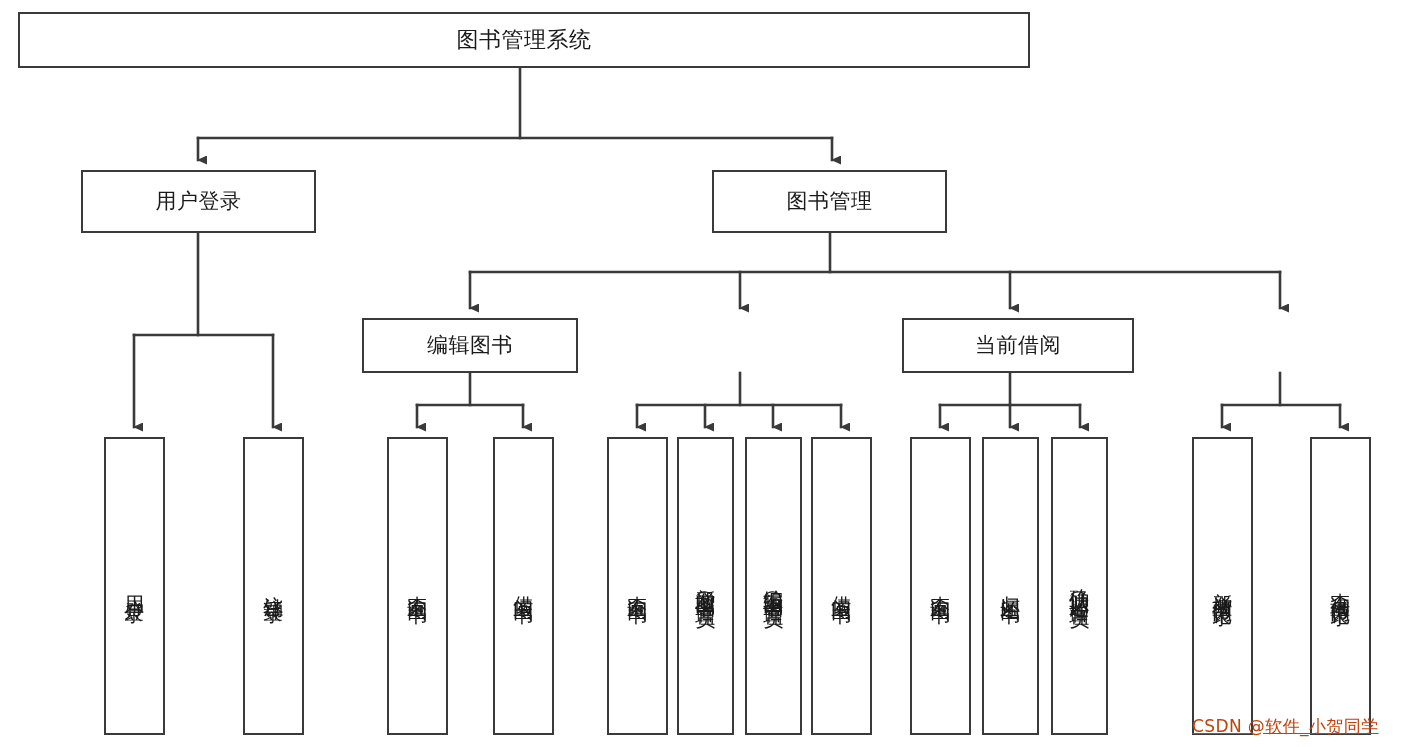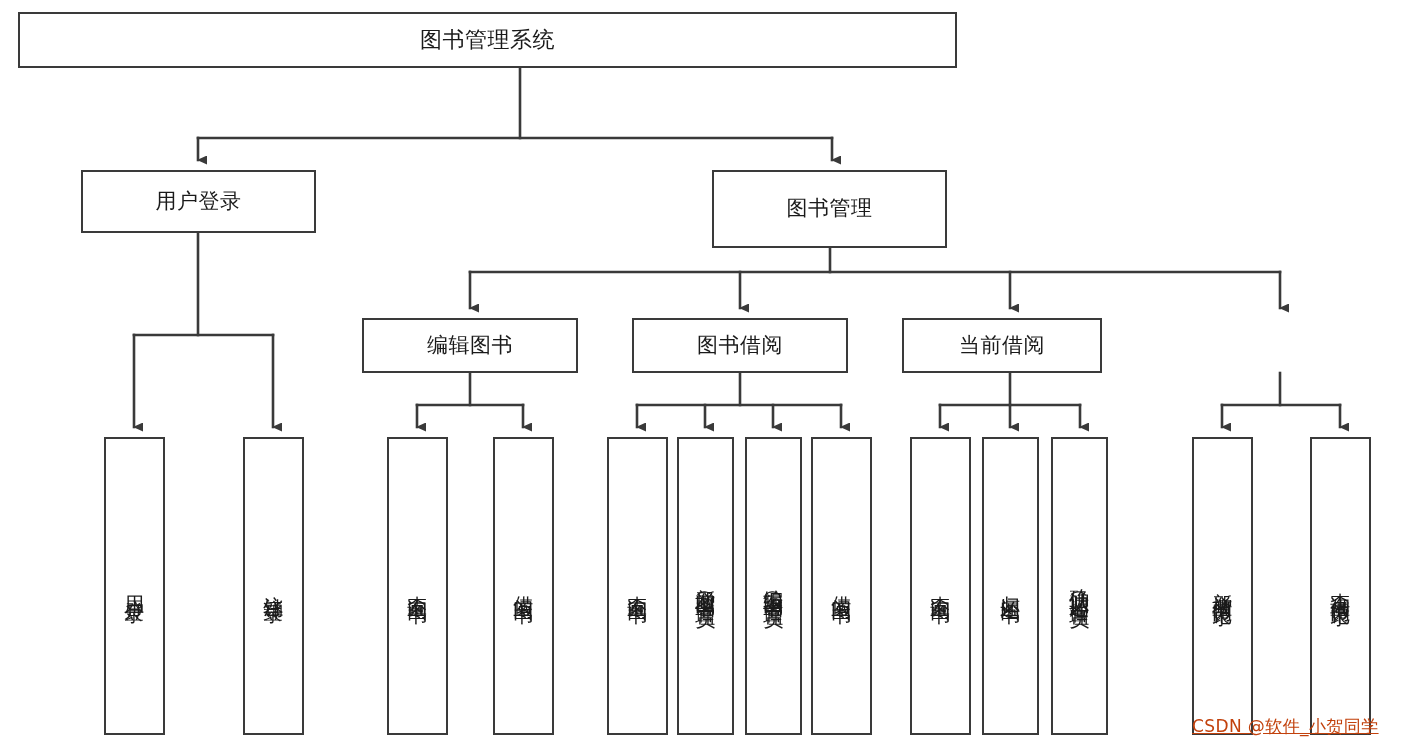--- a/index.html
+++ b/index.html
@@ -111,38 +111,35 @@
       <path d="M1010,405 L1010,427" marker-end="url(#arrow)"></path>
       <path d="M1080,405 L1080,427" marker-end="url(#arrow)"></path>
 
       <path d="M1280,373 L1280,405"></path>
       <path d="M1222,405 L1340,405"></path>
       <path d="M1222,405 L1222,427" marker-end="url(#arrow)"></path>
       <path d="M1340,405 L1340,427" marker-end="url(#arrow)"></path>
     </g>
   </svg>
 
-  <div class="node horizontal root" style="left:18px; top:12px; width:939px; height:56px;">
+  <div class="node horizontal root" style="left:18px; top:12px; width:1012px; height:56px;">
     <span class="label">图书管理系统</span>
   </div>
 
   <div class="node horizontal" style="left:81px; top:170px; width:235px; height:63px;">
     <span class="label">用户登录</span>
   </div>
-  <div class="node horizontal" style="left:712px; top:170px; width:235px; height:78px;">
+  <div class="node horizontal" style="left:712px; top:170px; width:235px; height:63px;">
     <span class="label">图书管理</span>
   </div>
 
   <div class="node horizontal" style="left:362px; top:318px; width:216px; height:55px;">
     <span class="label">编辑图书</span>
   </div>
-  <div class="node horizontal" style="left:632px; top:318px; width:216px; height:55px;">
-    <span class="label">图书借阅</span>
-  </div>
-  <div class="node horizontal" style="left:902px; top:318px; width:200px; height:55px;">
+  <div class="node horizontal" style="left:902px; top:318px; width:232px; height:55px;">
     <span class="label">当前借阅</span>
   </div>
 
   <div class="node vertical" style="left:104px; top:437px; width:61px; height:298px;">
     <span class="label">用户登录</span>
   </div>
   <div class="node vertical" style="left:243px; top:437px; width:61px; height:298px;">
     <span class="label">注销登录</span>
   </div>
 

